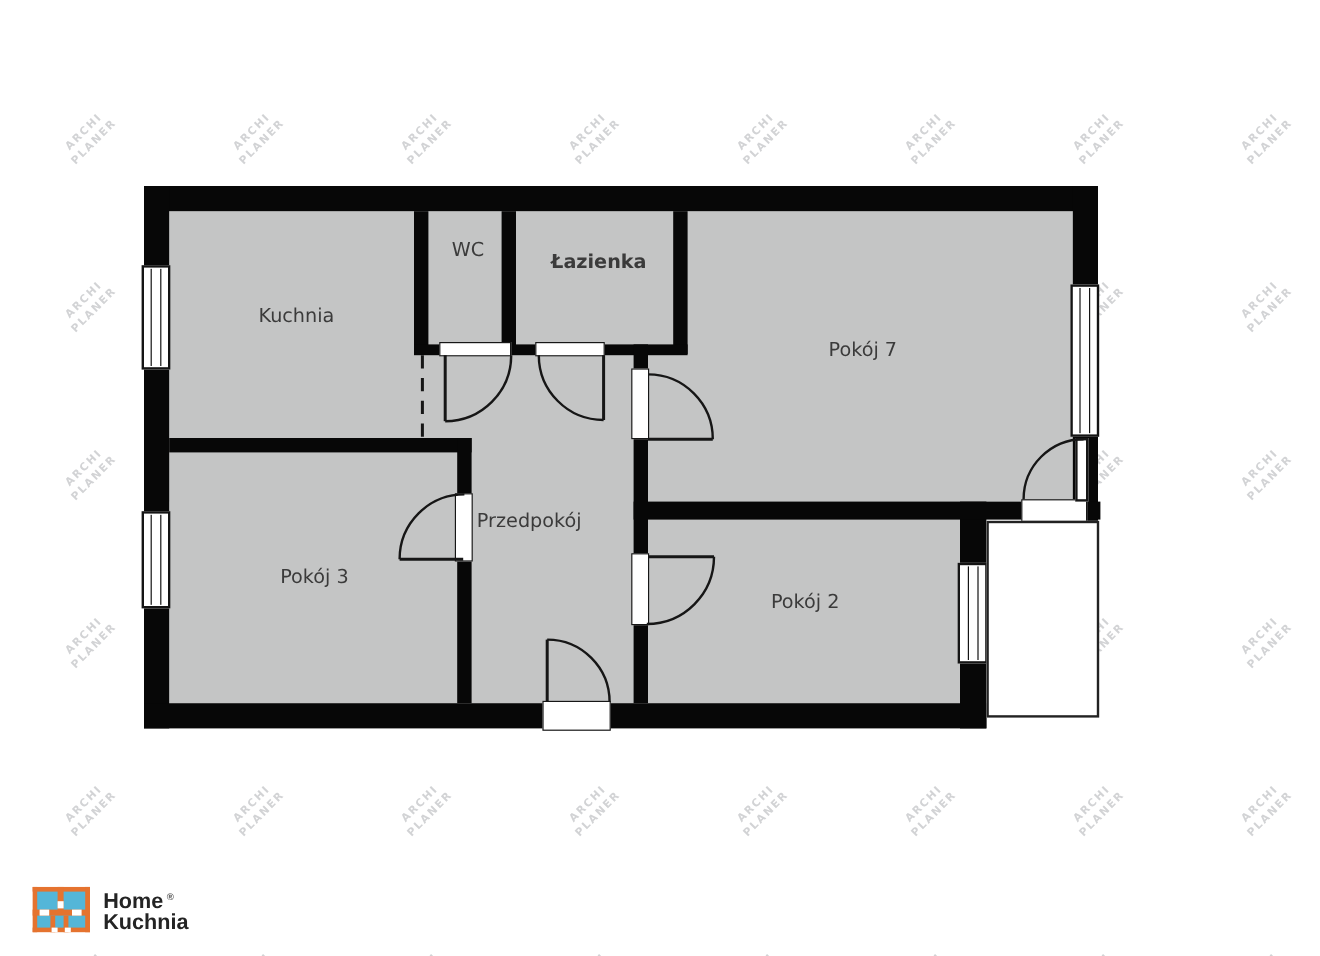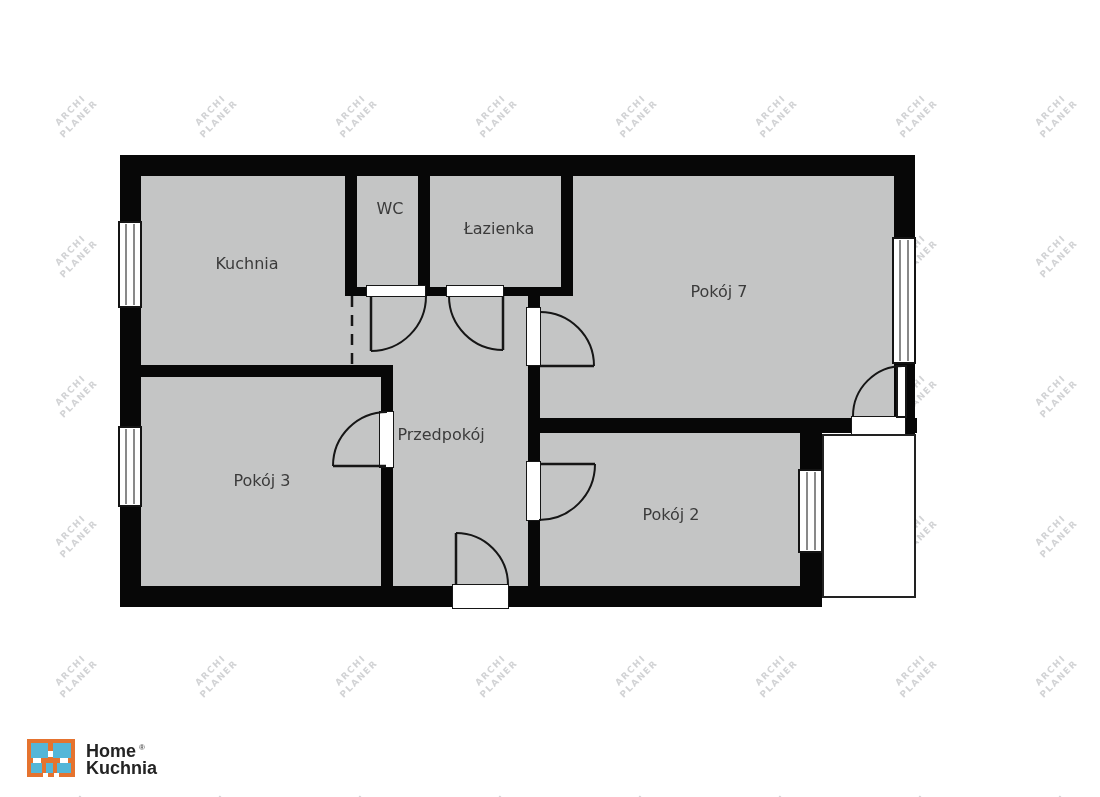--- a/index.html
+++ b/index.html
@@ -145,25 +145,25 @@
         <path stroke-width="2.5" d="M333,466 L386,466"></path>
         <path d="M456,533 A52,52 0 0 1 508,585"></path>
         <path stroke-width="2.5" d="M456,585 L456,533"></path>
         <path d="M853,416 A50,50 0 0 1 903,366"></path>
         <path stroke-width="2.5" stroke-dasharray="11 8" d="M352,296 L352,370"></path>
       </g>
     </svg>
 
     <div class="room-label" style="left:247px;top:263px;">Kuchnia</div>
     <div class="room-label" style="left:390px;top:208px;">WC</div>
-    <div class="room-label" style="left:499px;top:228px;">Łazienka</div>
+    <div class="room-label" style="left:499px;top:218px;font-weight:bold;">Łazienka</div>
     <div class="room-label" style="left:719px;top:291px;">Pokój 7</div>
     <div class="room-label" style="left:441px;top:434px;">Przedpokój</div>
     <div class="room-label" style="left:262px;top:480px;">Pokój 3</div>
-    <div class="room-label" style="left:671px;top:501px;margin-top:13px;">Pokój 2</div>
+    <div class="room-label" style="left:671px;top:501px;">Pokój 2</div>
   </div>
 
   <div class="logo">
     <svg width="48" height="38" viewBox="0 0 48 38">
       <rect x="0" y="0" width="48" height="38" fill="#ffffff"></rect>
       <rect x="3" y="3" width="42" height="32" fill="#54b6d8"></rect>
       <rect x="0" y="0" width="48" height="4" fill="#e5732f"></rect>
       <rect x="0" y="34" width="48" height="4" fill="#e5732f"></rect>
       <rect x="0" y="0" width="4" height="38" fill="#e5732f"></rect>
       <rect x="44" y="0" width="4" height="38" fill="#e5732f"></rect>

